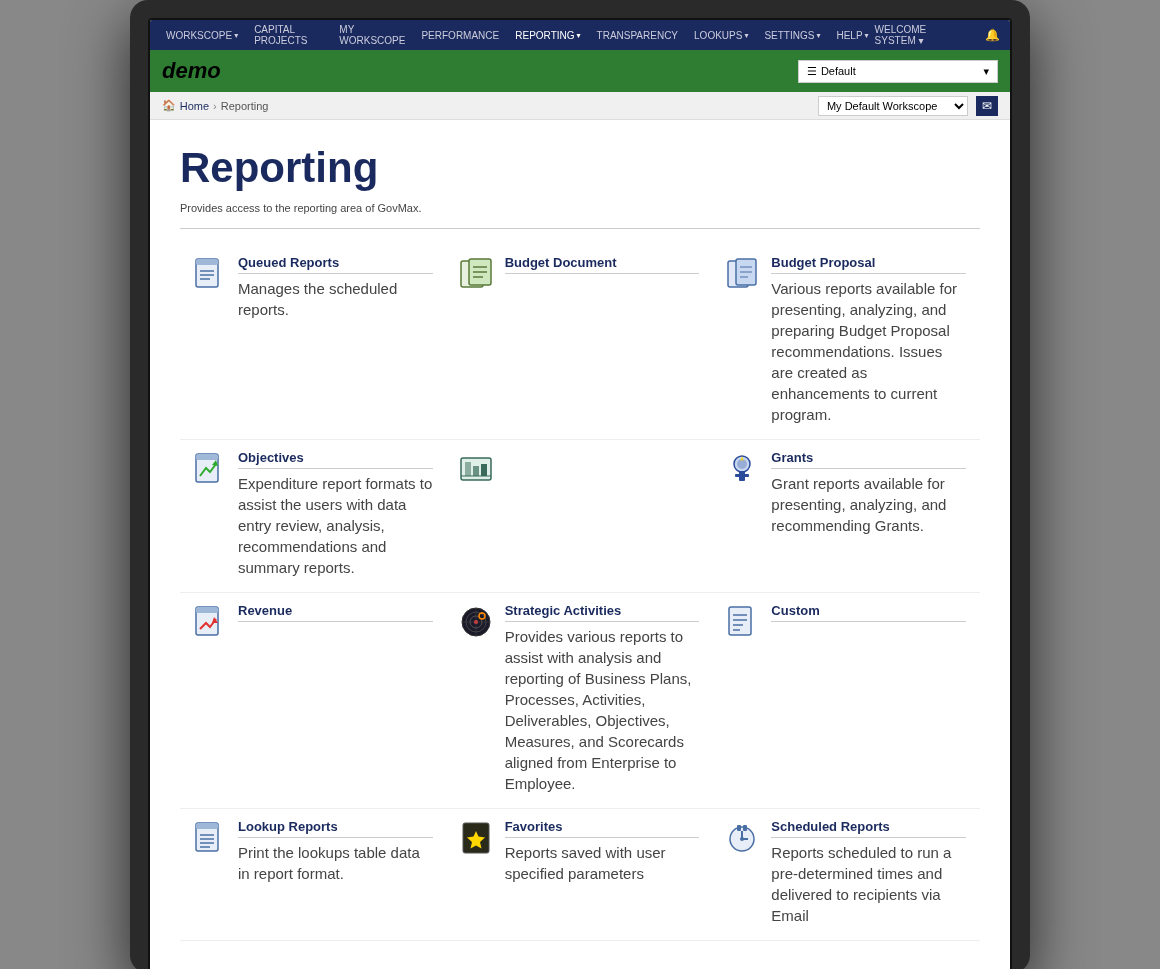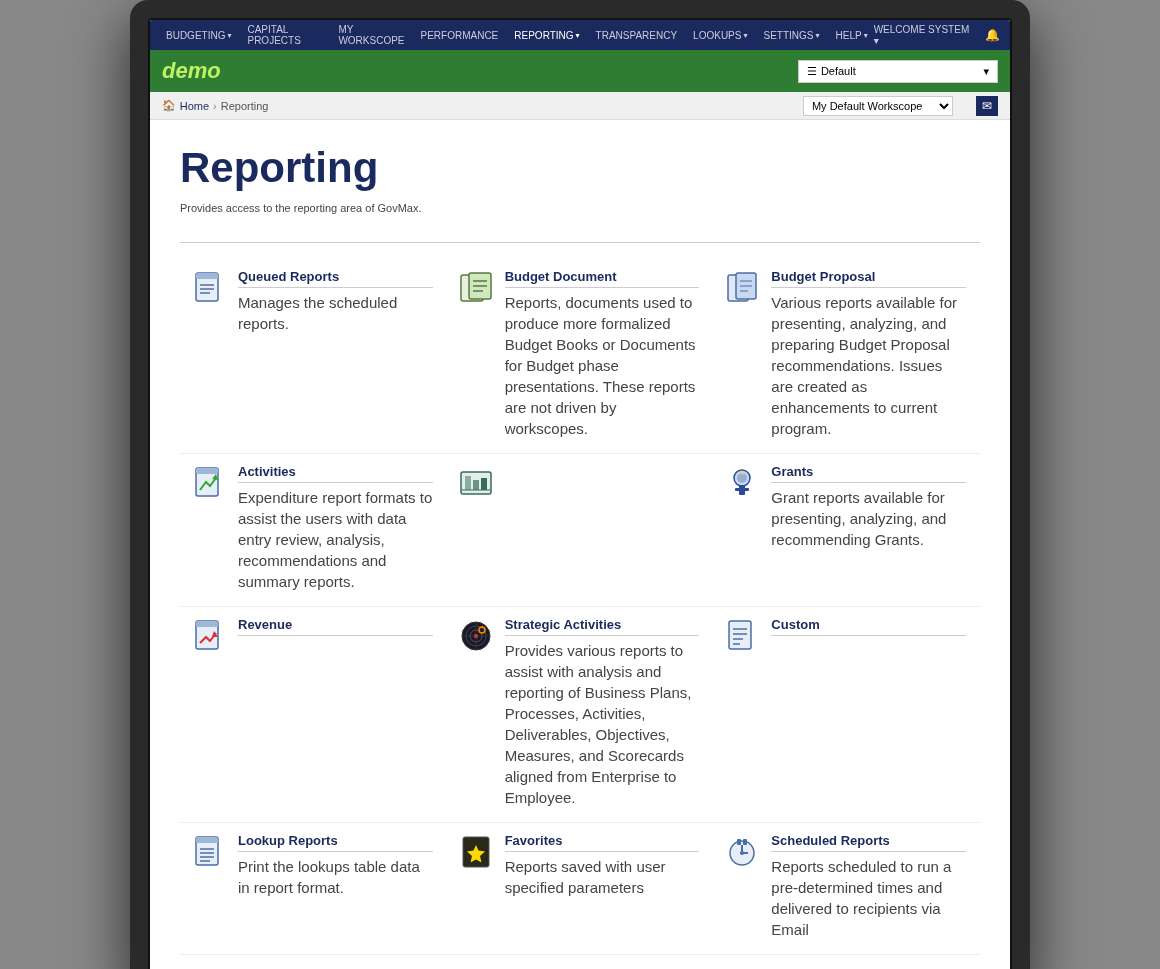--- a/index.html
+++ b/index.html
@@ -66,21 +66,21 @@
     
     .logo-bar {
       background: #2e7d32;
       padding: 6px 12px;
       display: flex;
       align-items: center;
       justify-content: space-between;
       height: 42px;
     }
     .logo-text {
-      color: #bef264;
+      color: #000000;
       font-size: 22px;
       font-weight: bold;
       font-style: italic;
     }
     .workscope-dropdown {
       background: #fff;
       border: 1px solid #ccc;
       padding: 4px 8px;
       font-size: 11px;
       display: flex;
@@ -112,21 +112,21 @@
       gap: 4px;
       font-size: 11px;
       color: #555;
     }
     .breadcrumb-home { color: #1a2a5e; cursor: pointer; }
     .breadcrumb-sep { color: #888; }
     .breadcrumb-current { color: #555; }
     .breadcrumb-right {
       display: flex;
       align-items: center;
-      gap: 23px;
+      gap: 8px;
     }
     .my-workscope-select {
       font-size: 11px;
       padding: 2px 4px;
       border: 1px solid #ccc;
       background: #fff;
       cursor: pointer;
       min-width: 150px;
     }
     .mail-icon-btn {
@@ -149,21 +149,21 @@
       color: #1a2a5e;
       font-size: 42px;
       font-weight: 900;
       margin-bottom: 10px;
     }
 
     .page-subtitle {
       font-size: 11px;
       color: #444;
       border-bottom: 1px solid #ccc;
-      padding-bottom: 28px;
+      padding-bottom: 14px;
       margin-bottom: 16px;
     }
 
     
     .reporting-grid {
       display: grid;
       grid-template-columns: 1fr 1fr 1fr;
       gap: 0;
     }
 
@@ -227,21 +227,21 @@
 </head>
 <body>
 
 <div style="display:flex; flex-direction:column; align-items:center;">
   <div class="monitor-outer">
     <div class="screen">
 
       <div class="top-nav">
         <div class="top-nav-left">
           <div class="nav-item">
-            <span>BUDGETING</span>
+            <span>WORKSCOPE</span>
             <span class="nav-arrow">▾</span>
           </div>
           <div class="nav-item">
             <span>CAPITAL PROJECTS</span>
           </div>
           <div class="nav-item">
             <span>MY WORKSCOPE</span>
           </div>
           <div class="nav-item">
             <span>PERFORMANCE</span>
@@ -326,21 +326,20 @@
                 <svg viewBox="0 0 34 34" fill="none" xmlns="http://www.w3.org/2000/svg">
       <rect x="2" y="4" width="22" height="26" rx="2" fill="#e8f0e0" stroke="#5a7a3a" stroke-width="1.5"></rect>
       <rect x="10" y="2" width="22" height="26" rx="2" fill="#d0e8c0" stroke="#5a7a3a" stroke-width="1.5"></rect>
       <line x1="14" y1="10" x2="28" y2="10" stroke="#5a7a3a" stroke-width="1.5"></line>
       <line x1="14" y1="15" x2="28" y2="15" stroke="#5a7a3a" stroke-width="1.5"></line>
       <line x1="14" y1="20" x2="24" y2="20" stroke="#5a7a3a" stroke-width="1.5"></line>
     </svg>
               </div>
               <div class="report-text">
                 <div class="report-title">Budget Document</div>
-                <div class="report-desc">Reports, documents used to produce more formalized Budget Books or Documents for Budget phase presentations. These reports are not driven by workscopes.</div>
               </div>
             </div>
             <div class="report-item">
               <div class="report-icon">
                 <svg viewBox="0 0 34 34" fill="none" xmlns="http://www.w3.org/2000/svg">
       <rect x="3" y="4" width="20" height="26" rx="2" fill="#e0e8f8" stroke="#4a6fa5" stroke-width="1.5"></rect>
       <rect x="11" y="2" width="20" height="26" rx="2" fill="#c8d8f0" stroke="#4a6fa5" stroke-width="1.5"></rect>
       <line x1="15" y1="10" x2="27" y2="10" stroke="#4a6fa5" stroke-width="1"></line>
       <line x1="15" y1="15" x2="27" y2="15" stroke="#4a6fa5" stroke-width="1"></line>
       <line x1="15" y1="20" x2="23" y2="20" stroke="#4a6fa5" stroke-width="1"></line>
@@ -354,21 +353,21 @@
             <div class="report-item">
               <div class="report-icon">
                 <svg viewBox="0 0 34 34" fill="none" xmlns="http://www.w3.org/2000/svg">
       <rect x="4" y="2" width="22" height="28" rx="2" fill="#e8eef8" stroke="#4a6fa5" stroke-width="1.5"></rect>
       <rect x="4" y="2" width="22" height="6" rx="2" fill="#a0b8d8"></rect>
       <polyline points="8,24 14,16 18,20 24,12" stroke="#2eaa2e" stroke-width="2" fill="none"></polyline>
       <polygon points="24,8 26,14 20,13" fill="#2eaa2e"></polygon>
     </svg>
               </div>
               <div class="report-text">
-                <div class="report-title">Activities</div>
+                <div class="report-title">Objectives</div>
                 <div class="report-desc">Expenditure report formats to assist the users with data entry review, analysis, recommendations and summary reports.</div>
               </div>
             </div>
             <div class="report-item">
               <div class="report-icon">
                 <svg viewBox="0 0 34 34" fill="none" xmlns="http://www.w3.org/2000/svg">
       <rect x="2" y="6" width="30" height="22" rx="2" fill="#e0f0e8" stroke="#3a6a5a" stroke-width="1.5"></rect>
       <rect x="6" y="10" width="6" height="14" fill="#3a6a5a" opacity="0.5"></rect>
       <rect x="14" y="14" width="6" height="10" fill="#3a6a5a" opacity="0.7"></rect>
       <rect x="22" y="12" width="6" height="12" fill="#3a6a5a"></rect>

